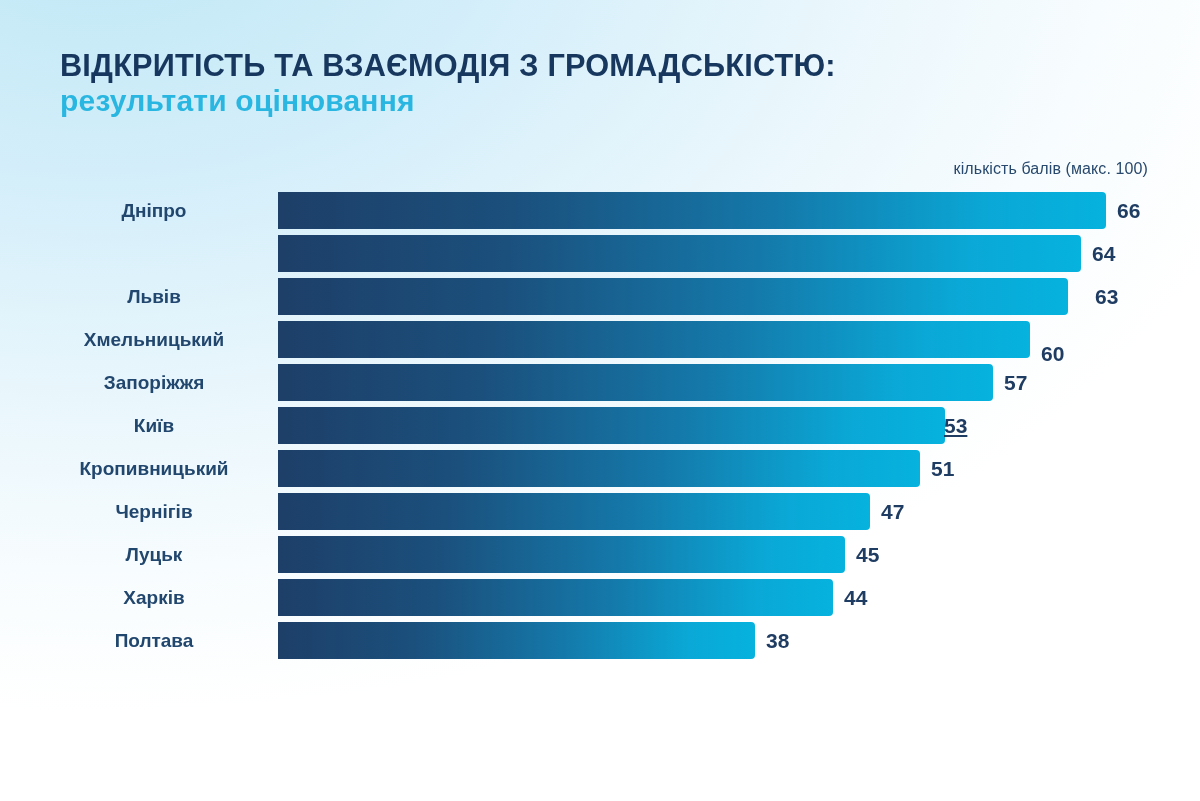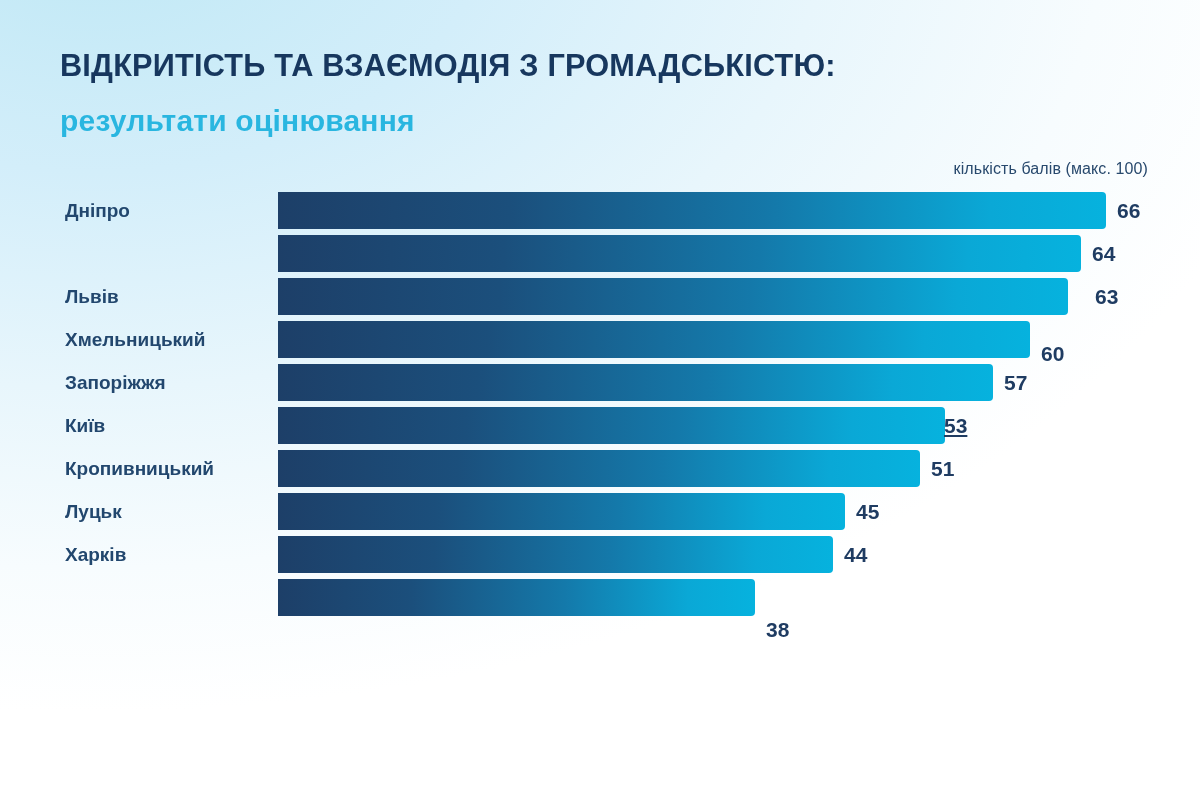--- a/index.html
+++ b/index.html
@@ -19,21 +19,21 @@
     font-size:31px;
     font-weight:bold;
     letter-spacing:0.2px;
     color:#17375e;
     line-height:1.15;
     white-space:nowrap;
     transform:scaleX(0.99);
     transform-origin:left center;
   }
   .title-sub {
-    margin-top:20px;
+    margin-top:0;
     font-size:30px;
     font-weight:bold;
     color:#29b6e0;
     line-height:1.15;
     letter-spacing:0.2px;
   }
 
   
   .axis-note {
     position:absolute;
@@ -51,21 +51,21 @@
     height:37px;
     margin-bottom:6px;
   }
   .row-label {
     position:absolute;
     left:0;
     top:0;
     width:243px;
     height:37px;
     line-height:37px;
-    text-align:left;
+    text-align:center;
     padding-left:65px;
     font-size:19px;
     font-weight:bold;
     color:#22476e;
     white-space:nowrap;
   }
   .bar {
     position:absolute;
     left:278px;
     top:0;
@@ -126,32 +126,38 @@
       <div class="row-label">Київ</div>
       <div class="bar" style="width: 667px;"></div>
       <div class="bar-value" style="left: 944px; text-decoration: underline;">53</div>
     </div>
     <div class="row">
       <div class="row-label">Кропивницький</div>
       <div class="bar" style="width: 642px;"></div>
       <div class="bar-value" style="left: 931px;">51</div>
     </div>
     <div class="row">
+      <div class="row-label">Чернігів</div>
+      <div class="bar" style="width: 592px;"></div>
+      <div class="bar-value" style="left: 881px;">47</div>
+    </div>
+    <div class="row">
       <div class="row-label">Луцьк</div>
       <div class="bar" style="width: 567px;"></div>
       <div class="bar-value" style="left: 856px;">45</div>
     </div>
     <div class="row">
       <div class="row-label">Харків</div>
       <div class="bar" style="width: 555px;"></div>
       <div class="bar-value" style="left: 844px; text-align: center;">44</div>
     </div>
     <div class="row">
+      <div class="row-label">Полтава</div>
       <div class="bar" style="width: 477px;"></div>
-      <div class="bar-value" style="left: 766px; margin-top: 32px;">38</div>
+      <div class="bar-value" style="left: 766px;">38</div>
     </div>
   </div>
 
 <div class="footer">
 
   
 
   
 
   

